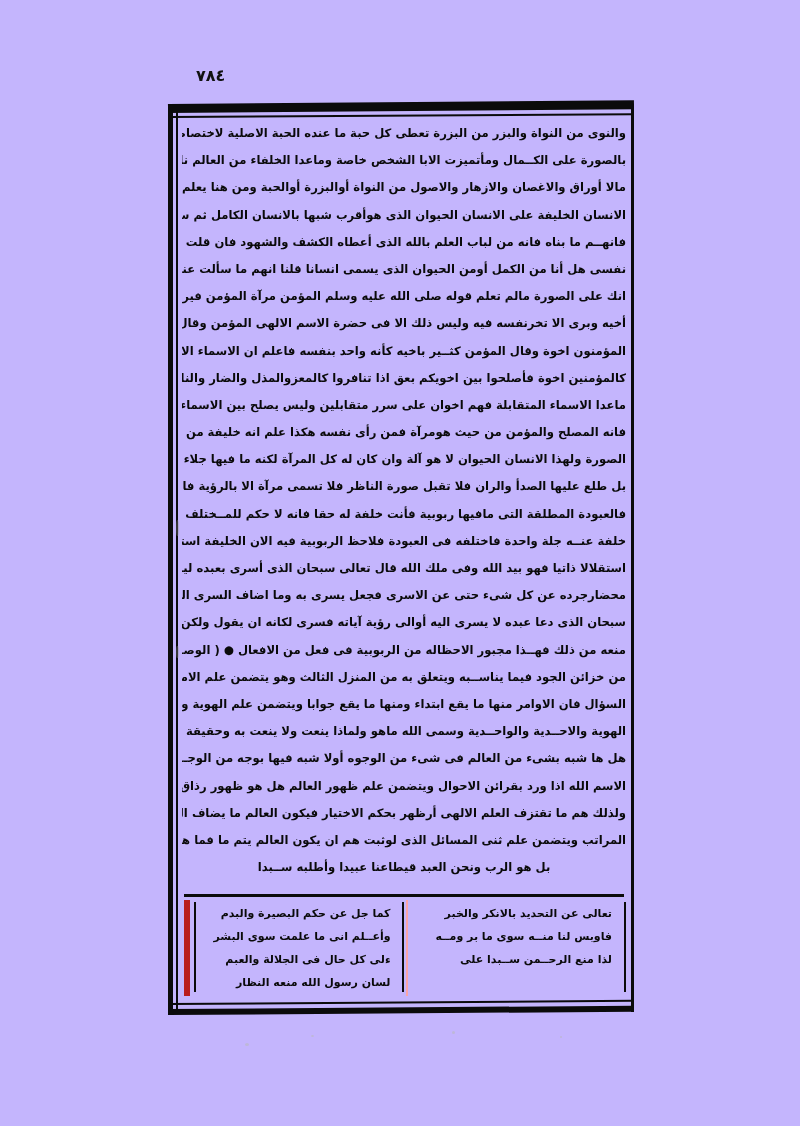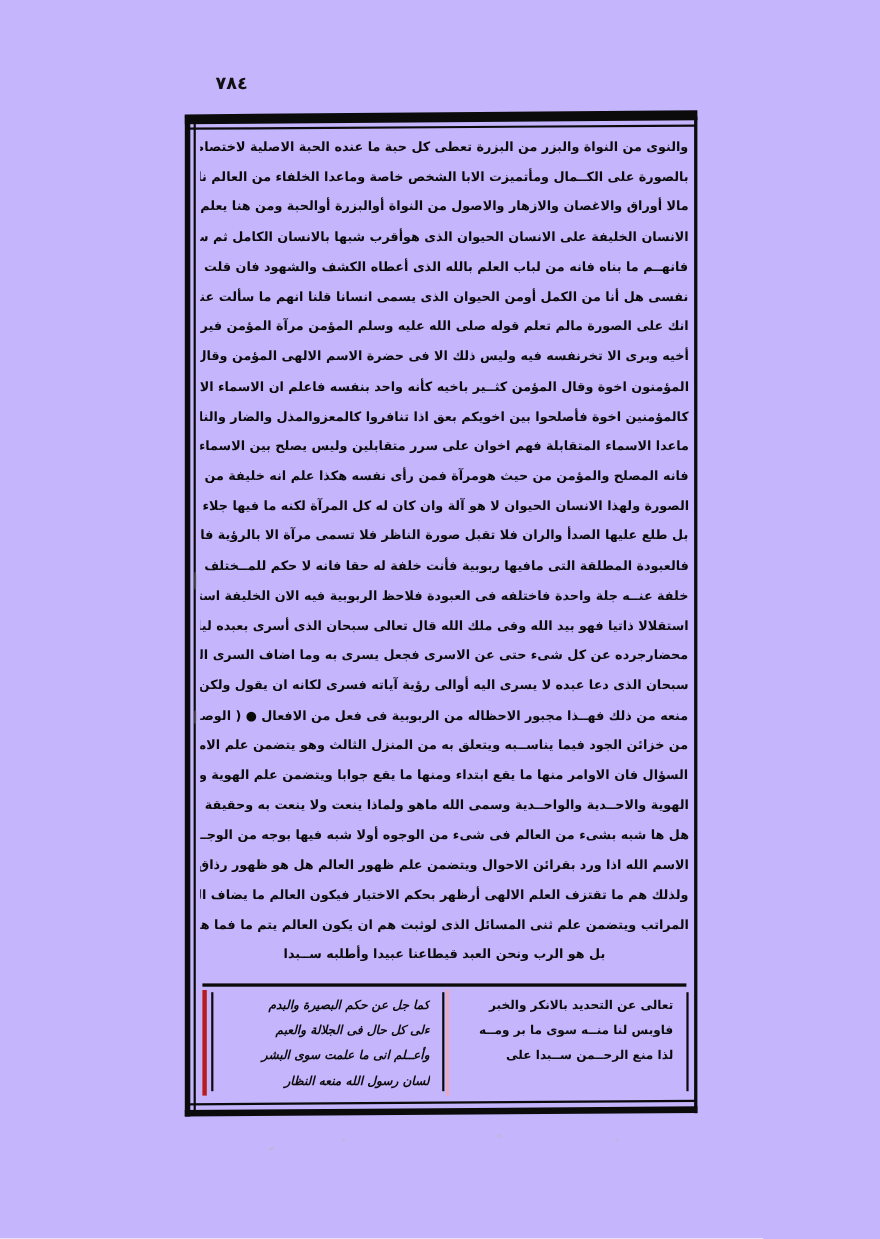--- a/index.html
+++ b/index.html
@@ -172,21 +172,21 @@
   }
   
   .poem-col-right { border-left: 2px solid #fca5a5; margin-left: 3px; }
   .poem-col-right::after {
     content: "";
     position: absolute;
     right: -2px; top: 2px;
     width: 2px; height: 90px;
     background: #0b0b0b;
   }
-  .poem-col-left { border-left: 4px solid #b91c1c; font-style: italic; }
+  .poem-col-left { border-left: 6px solid #b91c1c; }
   .poem-col-left::after {
     content: "";
     position: absolute;
     left: 4px; top: 2px;
     width: 2px; height: 90px;
     background: #0b0b0b;
   }
   .poem-col-right::before {
     content: "";
     position: absolute;
@@ -269,22 +269,22 @@
       <div id="poem-columns">
 
         <div class="poem-col poem-col-right">
           <span class="poem-line">تعالى عن التحديد بالانكر والخبر</span>
           <span class="poem-line">فاوبس لنا منــه سوى ما بر ومــه</span>
           <span class="poem-line">لذا منع الرحــمن ســبدا على</span>
         </div>
 
         <div class="poem-col poem-col-left">
           <span class="poem-line">كما جل عن حكم البصيرة والبدم</span>
+          <span class="poem-line">وأعــلم انى ما علمت سوى البشر</span>
           <span class="poem-line">ءلى كل حال فى الجلالة والعبم</span>
-          <span class="poem-line">وأعــلم انى ما علمت سوى البشر</span>
           <span class="poem-line">لسان رسول الله منعه النظار</span>
         </div>
 
       </div>
     </div>
 
   </div>
 
   <div class="speck" style="left:245px;top:1043px;width:4px;height:3px;"></div>
   <div class="speck" style="left:311px;top:1035px;width:3px;height:2px;"></div>

